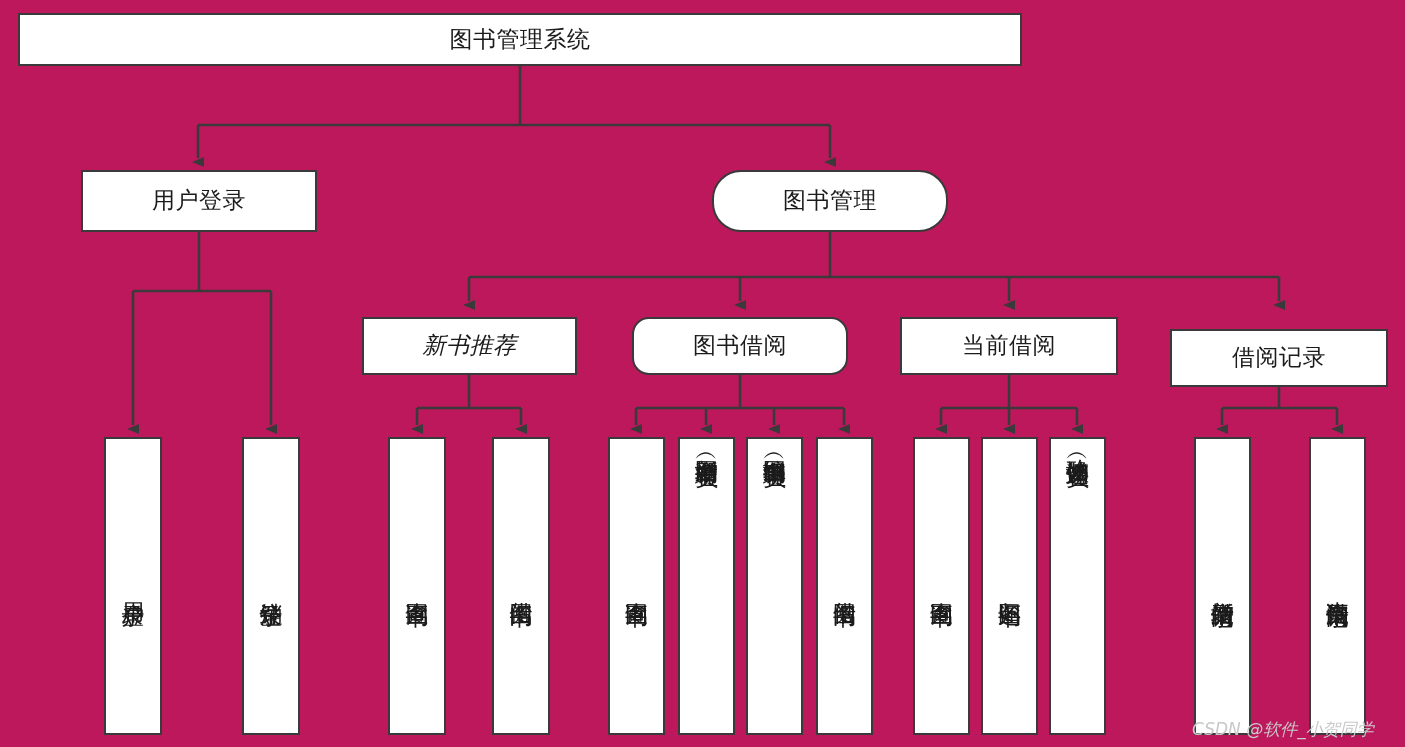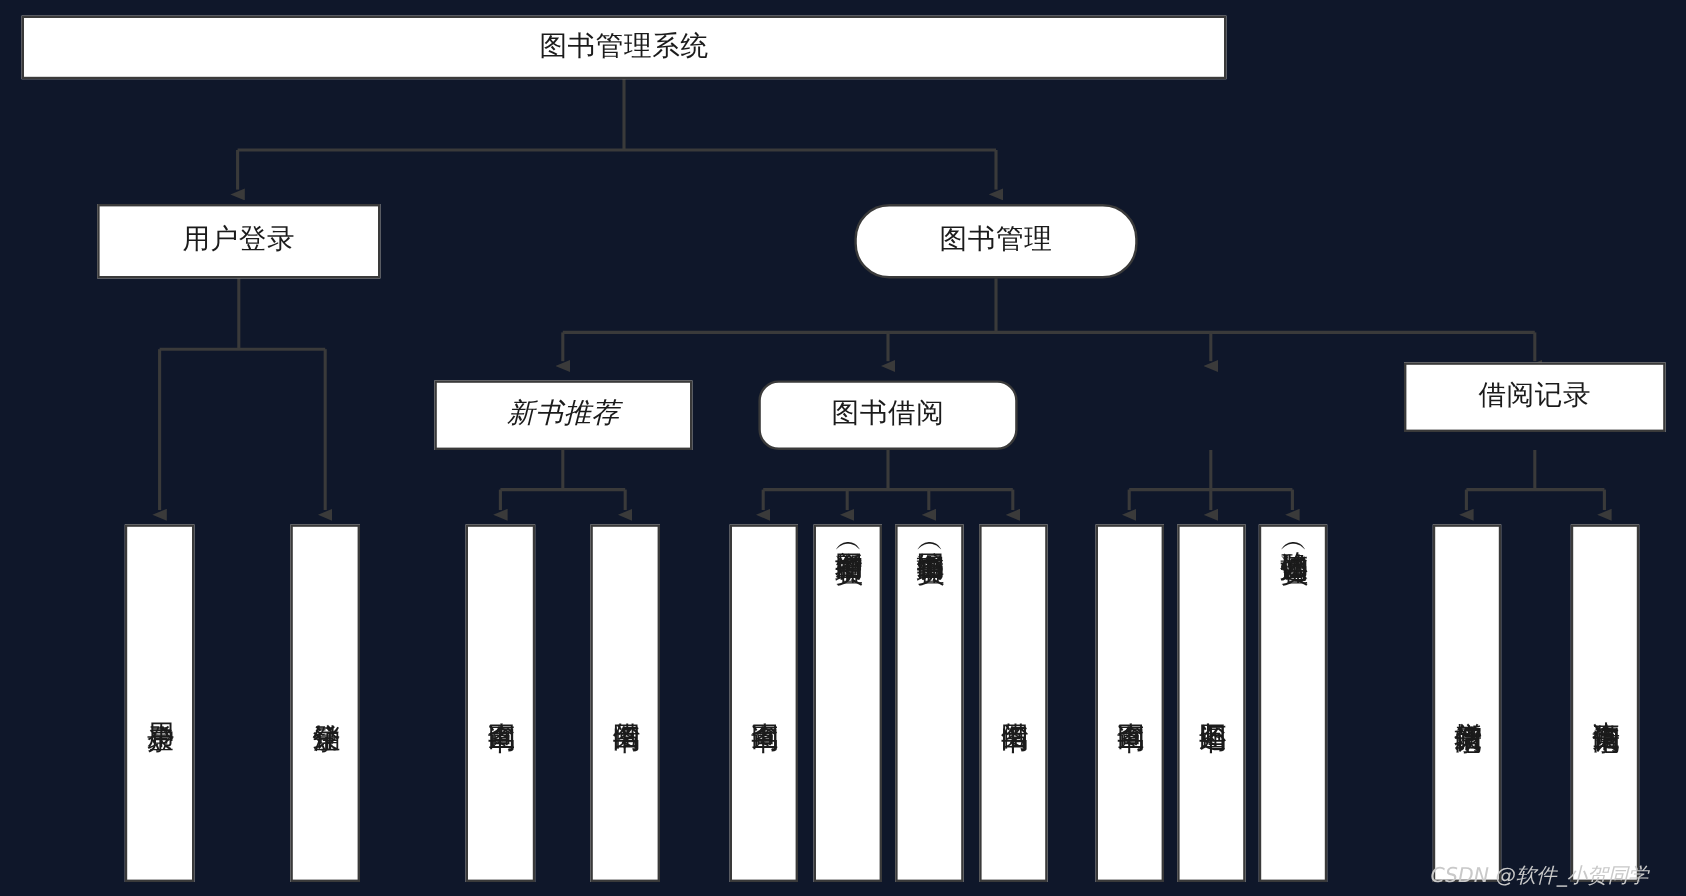--- a/index.html
+++ b/index.html
@@ -7,21 +7,21 @@
     padding: 0;
     background: #ffffff;
   }
   body {
     font-family: "DejaVu Sans", "Liberation Sans", sans-serif;
   }
   #canvas {
     position: relative;
     width: 1405px;
     height: 747px;
-    background: #0f172a;
+    background: #be185d;
     overflow: hidden;
   }
   #wires {
     position: absolute;
     left: 0;
     top: 0;
     width: 1405px;
     height: 747px;
   }
   .node {
@@ -128,21 +128,24 @@
   <div class="node node-h" style="left:712px; top:170px; width:236px; height:62px;border-radius:29px;">
     <span>图书管理</span>
   </div>
 
   <div class="node node-h" style="left:362px; top:317px; width:215px; height:58px;font-style:italic;">
     <span>新书推荐</span>
   </div>
   <div class="node node-h" style="left:632px; top:317px; width:216px; height:58px;border-radius:17px;">
     <span>图书借阅</span>
   </div>
-  <div class="node node-h" style="left:1170px; top:302px; width:218px; height:58px;">
+  <div class="node node-h" style="left:900px; top:317px; width:218px; height:58px;">
+    <span>当前借阅</span>
+  </div>
+  <div class="node node-h" style="left:1170px; top:329px; width:218px; height:58px;">
     <span>借阅记录</span>
   </div>
 
   <div class="node node-v" style="left:104px; top:437px; width:58px; height:298px;">
     <span>用户登录</span>
   </div>
   <div class="node node-v" style="left:242px; top:437px; width:58px; height:298px;">
     <span>注销登录</span>
   </div>
 

